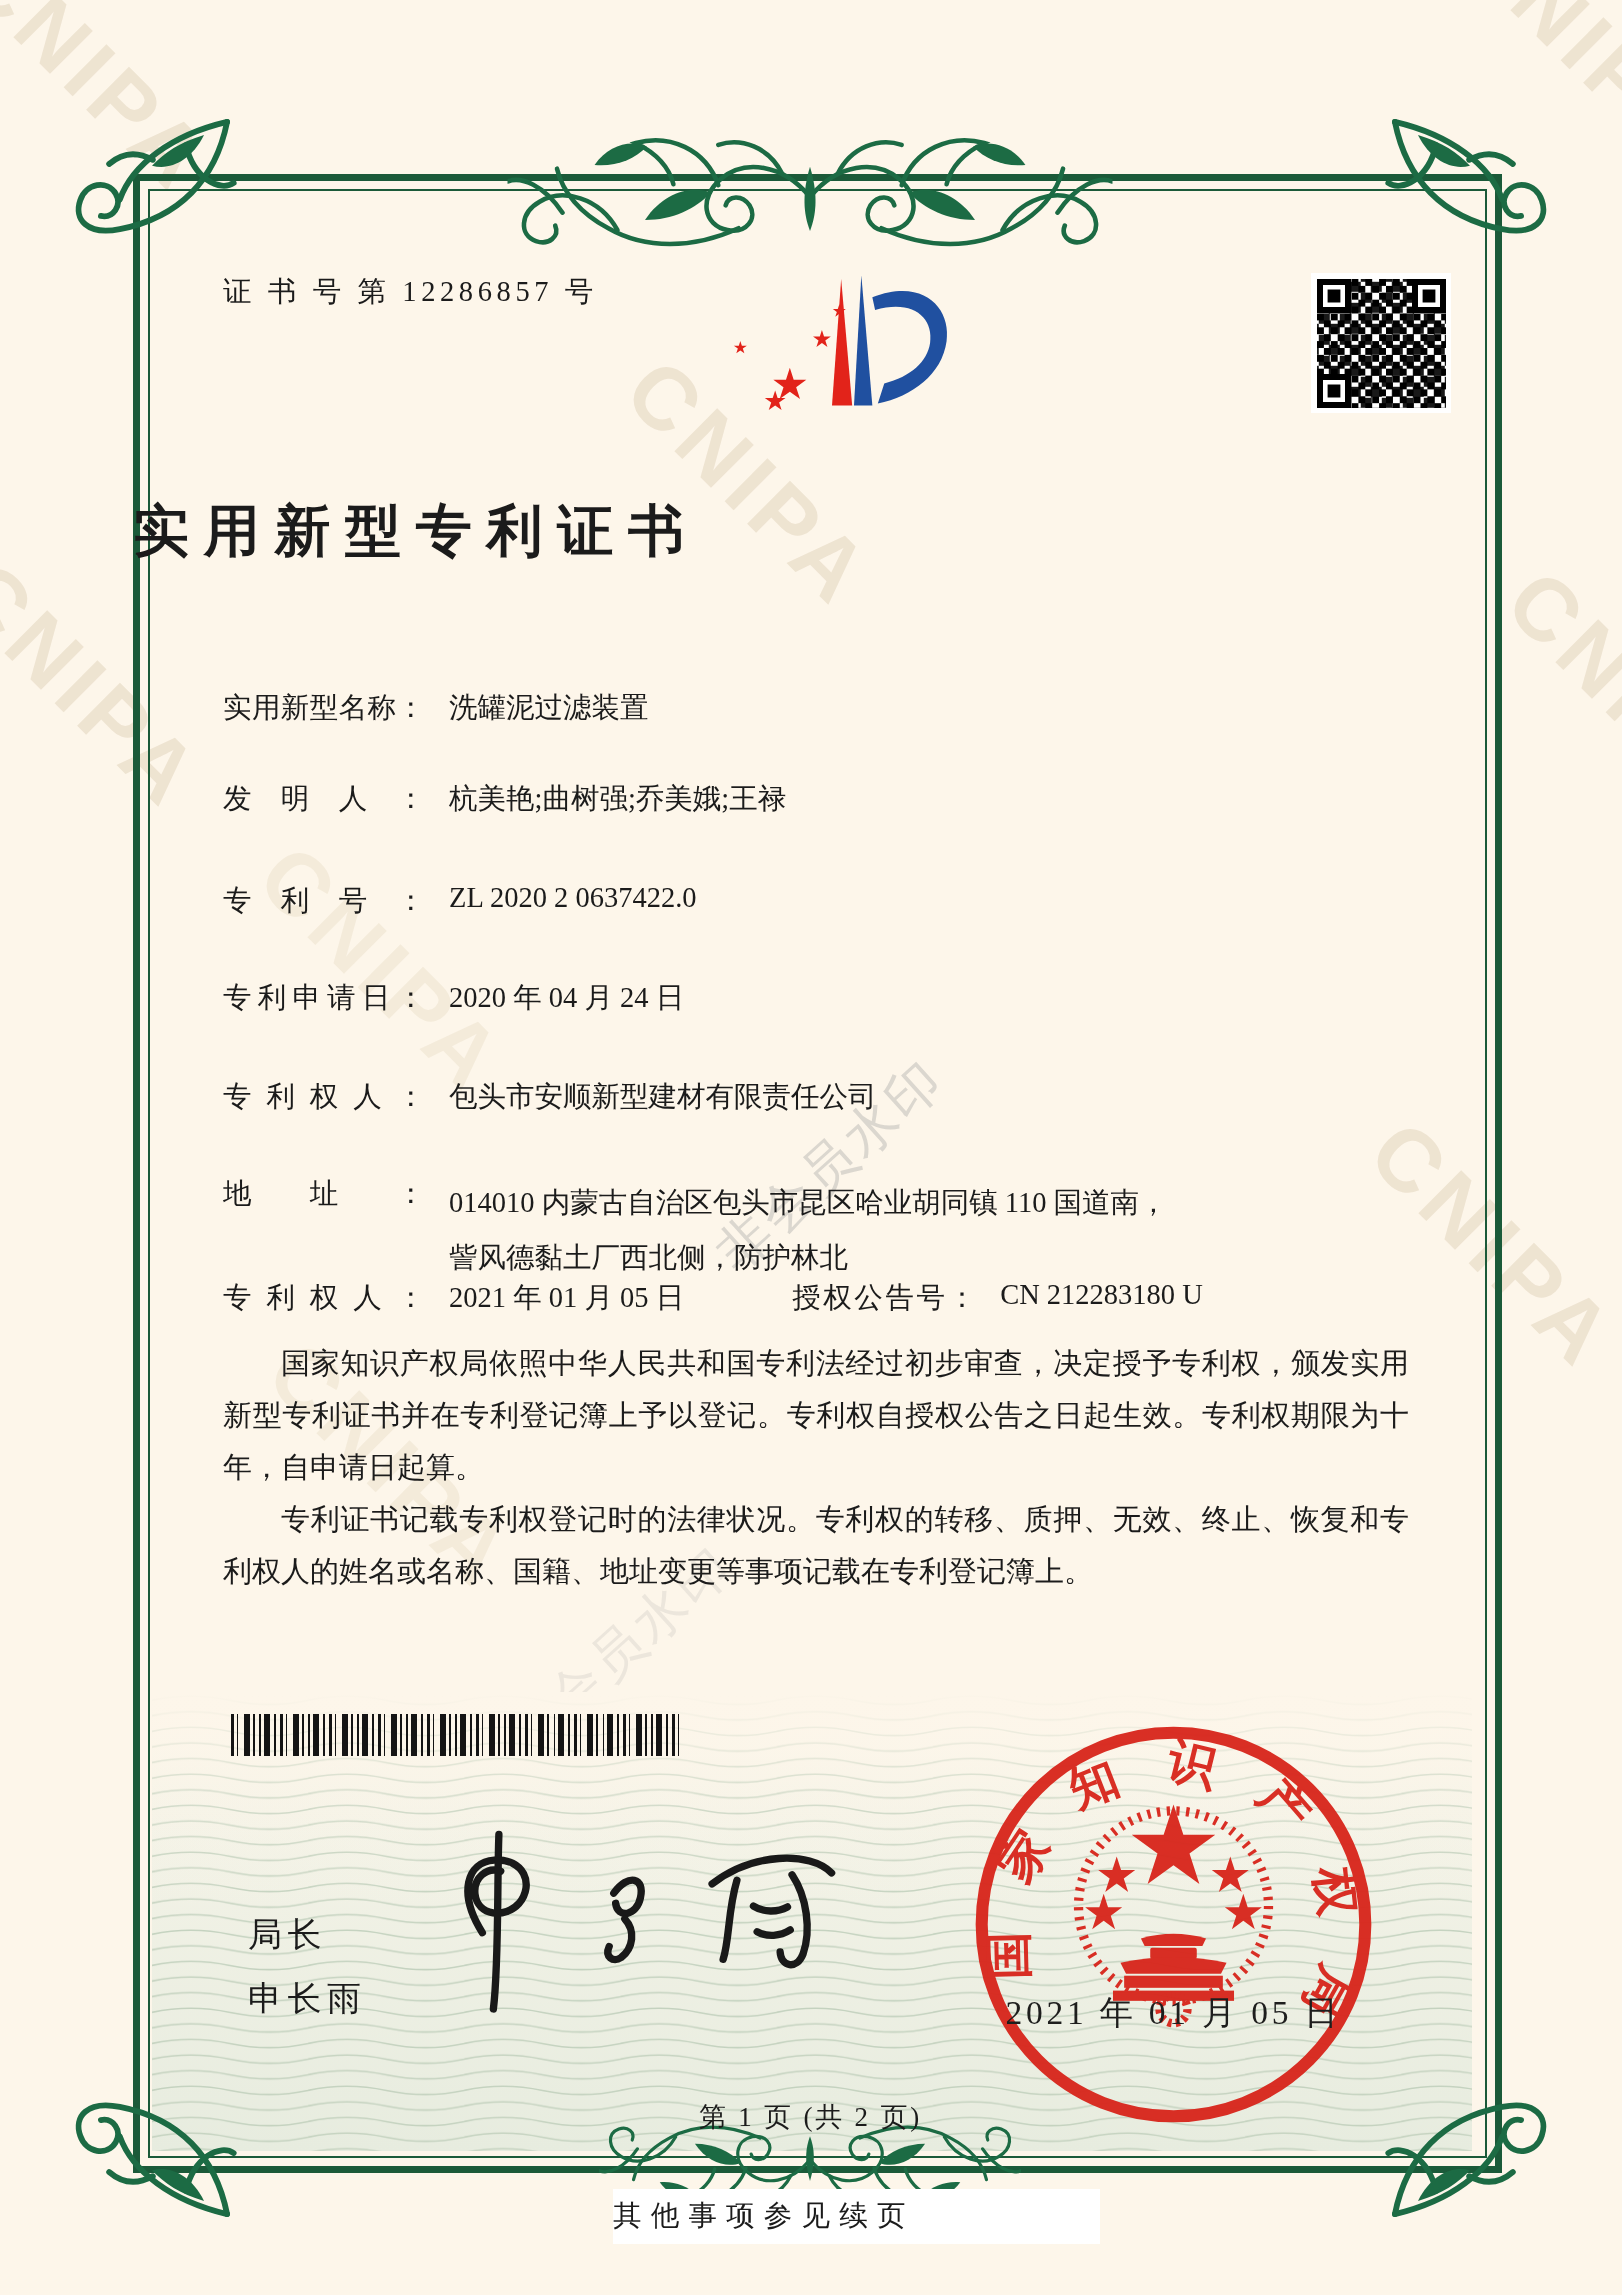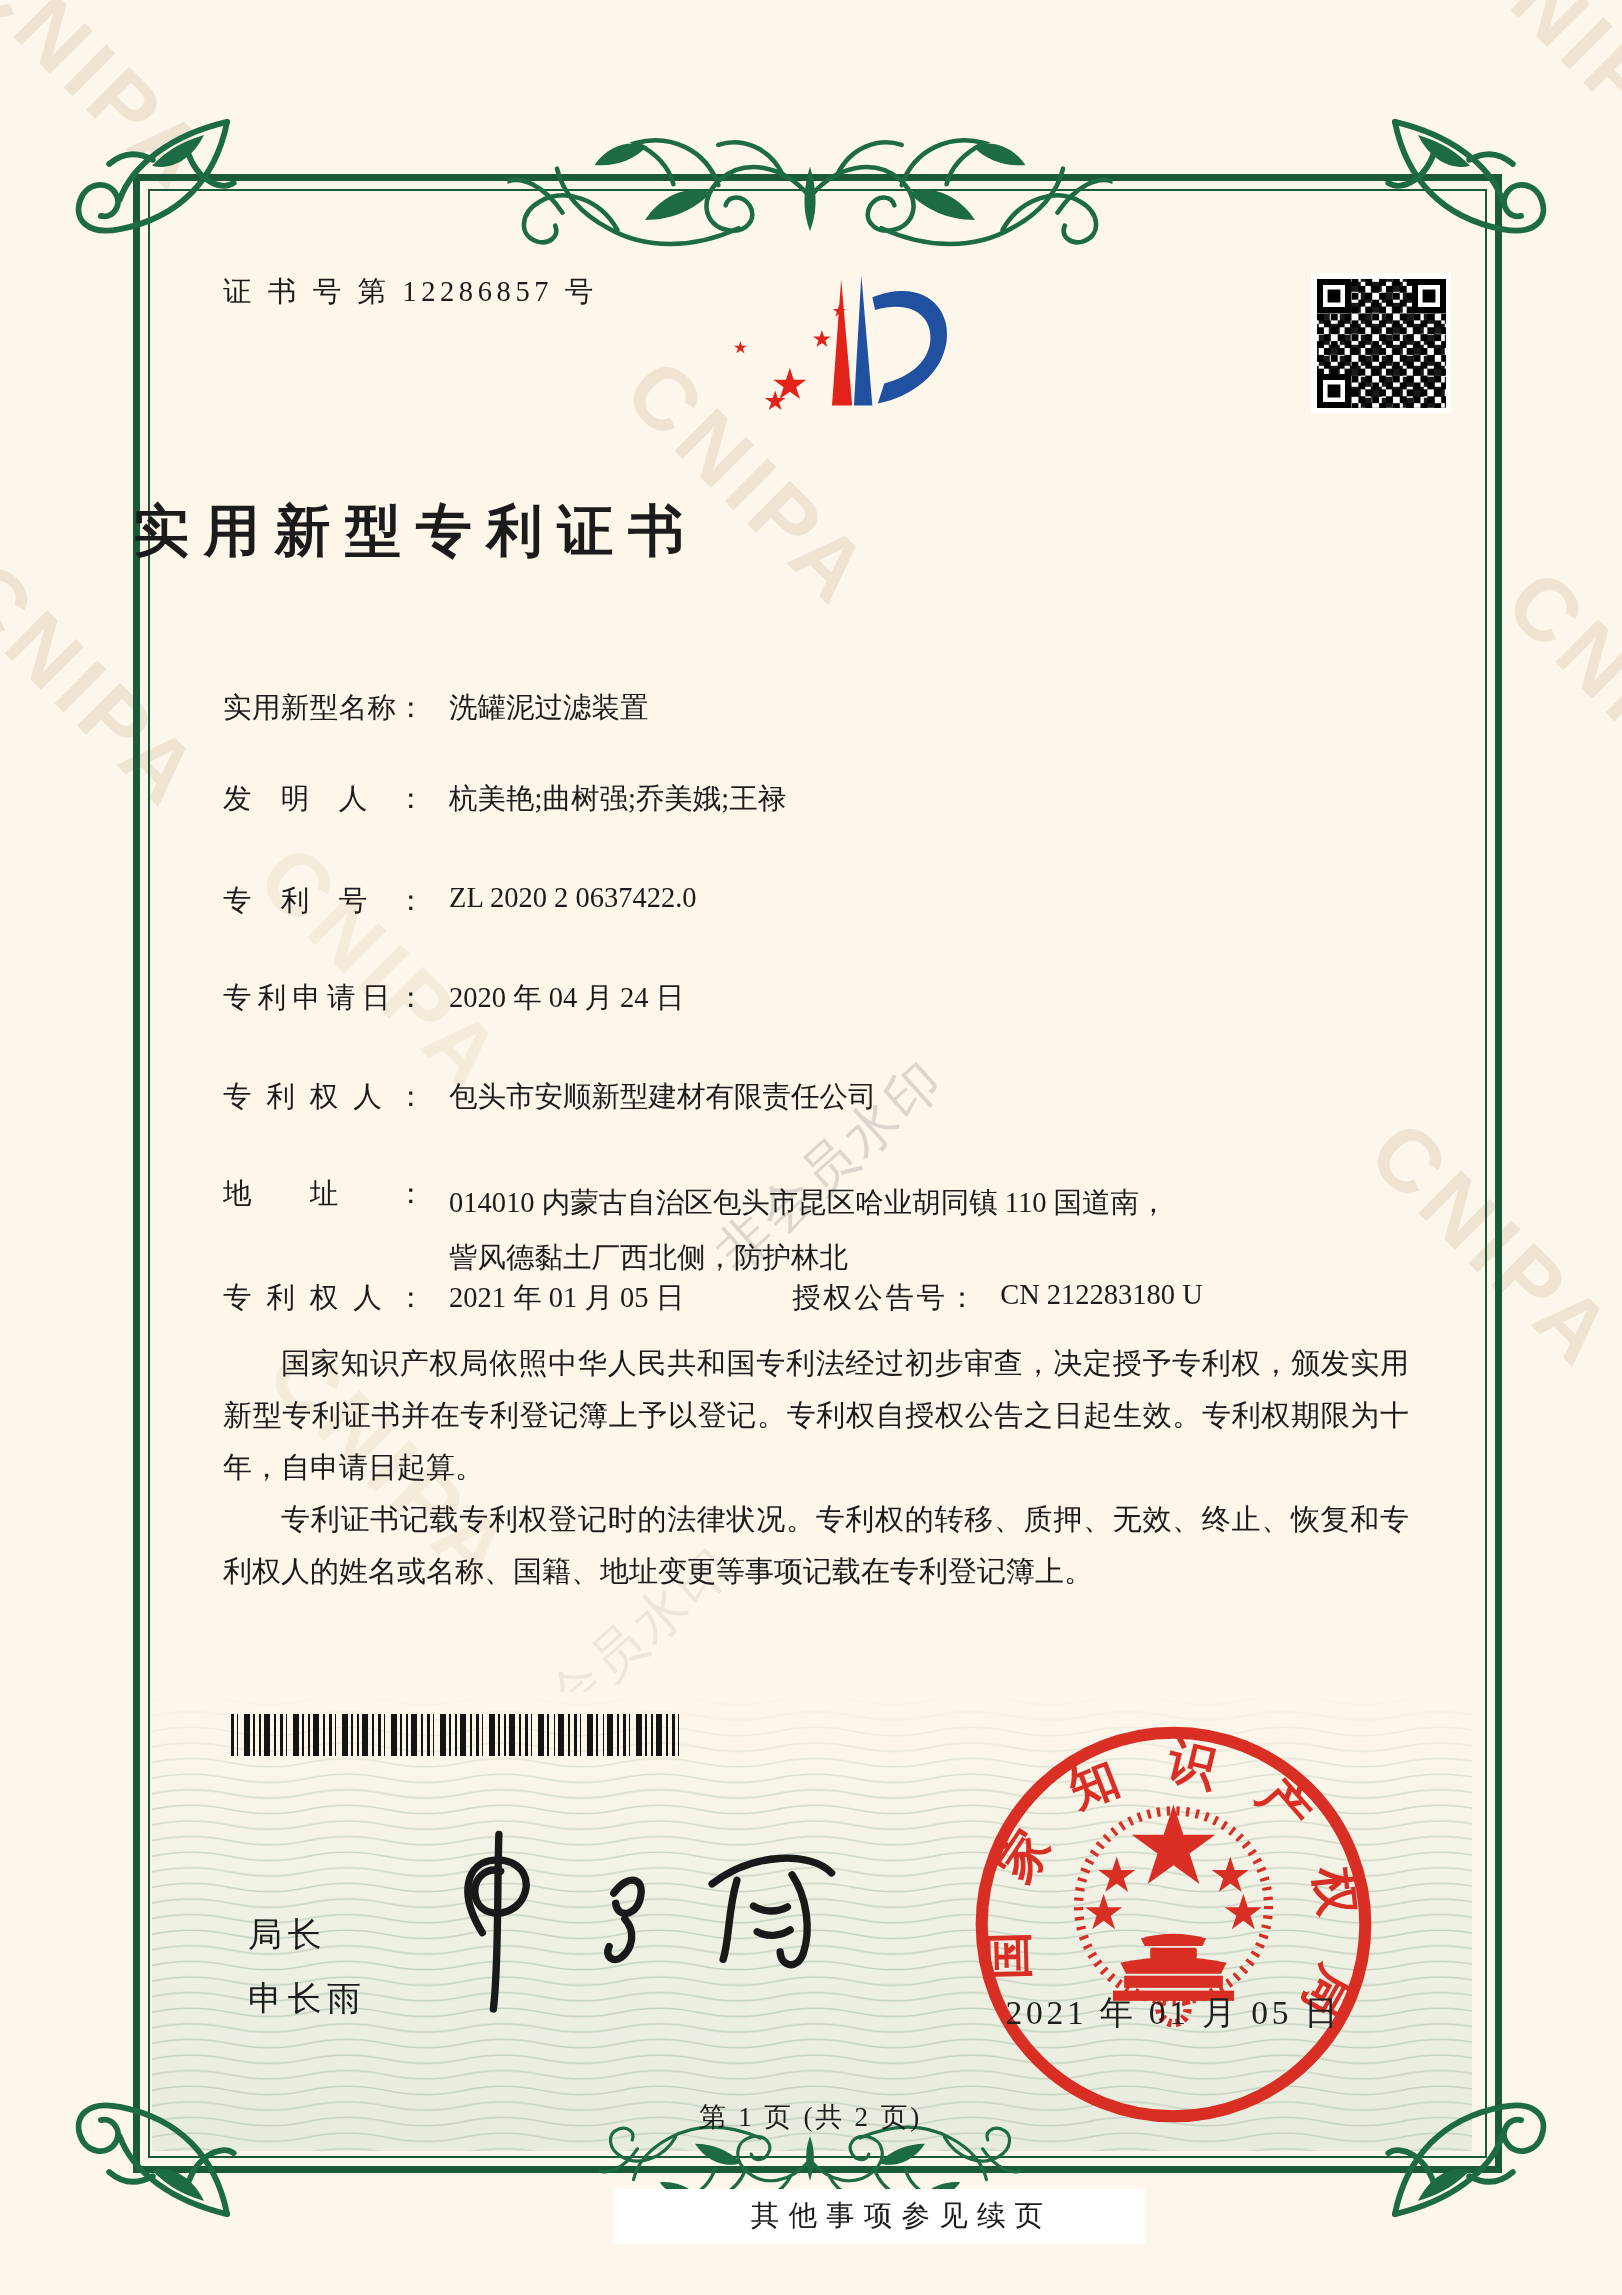--- a/index.html
+++ b/index.html
@@ -61,21 +61,21 @@
         #141414 33px 39px, transparent 39px 43px,
         #141414 43px 45px, transparent 45px 49px);}
   .signer-title{position:absolute;left:248px;top:1912px;font-size:34px;z-index:4;
      font-family:Liberation Serif, serif;font-weight:500;letter-spacing:5.5px;}
   .signer-name{position:absolute;left:248px;top:1976px;font-size:34px;z-index:4;
      font-family:"Liberation Sans","DejaVu Sans",sans-serif;font-weight:500;letter-spacing:5.5px;}
   .signature{position:absolute;left:395px;top:1827px;z-index:5;}
   .seal{position:absolute;left:964px;top:1715px;z-index:5;}
   .page-num{position:absolute;left:133px;top:2099px;width:1355px;text-align:center;font-size:27px;z-index:4;letter-spacing:2.8px;}
   .cont-note{position:absolute;left:613px;top:2189px;width:487px;height:55px;background:#ffffff;
-     text-align:center;line-height:53px;font-size:28.5px;letter-spacing:9.2px;z-index:4;padding-left:45px;}
+     line-height:53px;font-size:28.5px;letter-spacing:9.2px;z-index:4;}
 </style>
 </head>
 <body>
 
 <div class="page">
 
   <div class="wm" style="left:-64px;top:18.4px;">CNIPA</div>
   <div class="wm" style="left:1433px;top:-9.2px;">CNIPA</div>
   <div class="wm" style="left:597px;top:432px;">CNIPA</div>
   <div class="wm" style="left:-73px;top:634px;">CNIPA</div>

